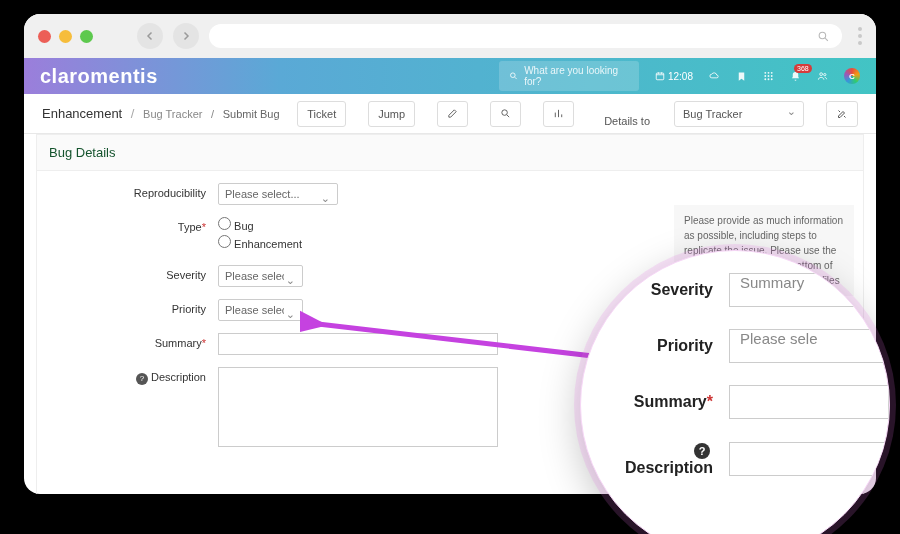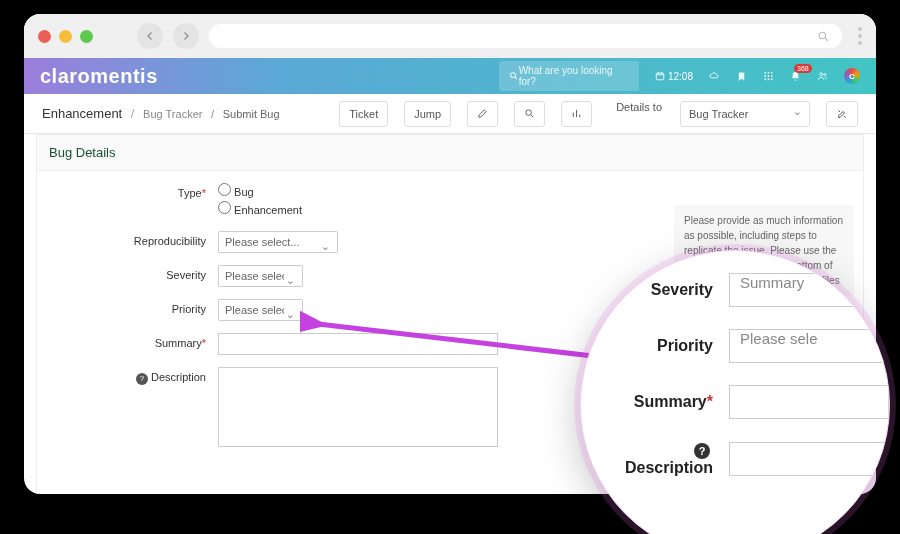--- a/index.html
+++ b/index.html
@@ -9,30 +9,30 @@
   .dots{display:flex;gap:8px}
   .dot{width:13px;height:13px;border-radius:50%}
   .nav-btn{width:26px;height:26px;border-radius:50%;background:#e4e4e4;display:flex;align-items:center;justify-content:center;color:#9a9a9a;font-size:14px}
   .url{flex:1;height:24px;background:#fff;border-radius:14px;display:flex;align-items:center;justify-content:flex-end;padding:0 12px}
   .url .mag{color:#b8b8b8}
   .kebab{display:flex;flex-direction:column;gap:3px;margin-left:6px}
   .kebab span{width:4px;height:4px;border-radius:50%;background:#c9c9c9}
   .brand-bar{height:36px;background:linear-gradient(90deg,#9b7edb 0%,#5aa9d6 30%,#42c4c4 100%);display:flex;align-items:center;padding:0 16px;color:#fff}
   .brand{font-size:20px;font-weight:700;letter-spacing:.5px}
   .brand-right{margin-left:auto;display:flex;align-items:center;gap:16px}
-  .search-pill{background:rgba(255,255,255,.18);border-radius:3px;padding:4px 10px;display:flex;align-items:center;font-size:10px;color:rgba(255,255,255,.85);width:140px}
+  .search-pill{background:rgba(255,255,255,.18);border-radius:3px;padding:4px 10px;display:flex;align-items:center;gap:6px;font-size:10px;color:rgba(255,255,255,.85);width:140px}
   .time-pill{display:flex;gap:3px;font-size:10px}
   .hicon{width:11px;height:11px;display:inline-flex;align-items:center;justify-content:center;color:rgba(255,255,255,.9);position:relative}
   .badge{position:absolute;top:-7px;left:4px;background:#d63b3b;color:#fff;font-size:7px;border-radius:7px;padding:0 3px;line-height:9px}
   .avatar{width:16px;height:16px;border-radius:50%;background:conic-gradient(#e74c3c,#f39c12,#2ecc71,#3498db,#9b59b6,#e74c3c);display:flex;align-items:center;justify-content:center;font-size:8px;font-weight:bold}
   .crumb-bar{height:40px;background:#fff;border-bottom:1px solid #e8e8e8;display:flex;align-items:center;padding:0 18px}
   .crumb{font-size:13px;color:#333}
   .crumb .sep{color:#aaa;margin:0 5px}
   .crumb .muted{color:#888;font-size:11px}
-  .crumb-tools{margin-left:auto;display:flex;align-items:flex-start;gap:16px}
+  .crumb-tools{margin-left:auto;display:flex;align-items:flex-end;gap:22px}
   .tbtn{border:1px solid #ddd;background:#fff;height:26px;padding:0 9px;font-size:11px;color:#555;border-radius:3px;display:flex;align-items:center;justify-content:center;min-width:26px}
   .switch-label{font-size:11px;color:#555;margin:0 2px 0 8px}
   .switch-sel{border:1px solid #ddd;height:26px;padding:0 22px 0 8px;font-size:11px;color:#555;border-radius:3px;background:#fff;appearance:none;position:relative;width:130px}
   .sel-wrap{position:relative}
   .sel-wrap::after{content:"⌄";position:absolute;right:8px;top:4px;color:#888;font-size:11px;pointer-events:none}
   .req-note{padding:8px 18px;font-size:11px;color:#c33}
   .panel{margin:0 12px;border:1px solid #eee}
   .panel-head{padding:10px 12px;font-size:13px;color:#14532d;border-bottom:1px solid #eee;background:#fafafa}
   .panel-body{padding:12px 16px 40px}
   .frow{display:flex;align-items:flex-start;margin-bottom:12px}
@@ -188,29 +188,29 @@
         </div>
     </div>
   </div>
 
 
   <div class="panel">
     <div class="panel-head">Bug Details</div>
     <div class="side-tip">Please provide as much information as possible, including steps to replicate the issue. Please use the file upload facility at the bottom of the form to attach any relevant files</div>
     <div class="panel-body">
       <div class="frow">
+        <div class="flabel">Reproducibility</div>
+        <div class="fctrl"><span class="sel-wrap"><select class="sel sel-w1"><option>Please select...</option></select></span></div>
+      </div>
+      <div class="frow">
         <div class="flabel"><span>Type</span><span class="ast">*</span></div>
         <div class="fctrl">
           <label><input type="radio" name="t" style=""> <span>Bug</span></label>
           <label><input type="radio" name="t" style=""> <span>Enhancement</span></label>
         </div>
-      </div>
-      <div class="frow">
-        <div class="flabel">Reproducibility</div>
-        <div class="fctrl"><span class="sel-wrap"><select class="sel sel-w1"><option>Please select...</option></select></span></div>
       </div>
       <div class="frow">
         <div class="flabel">Severity</div>
         <div class="fctrl"><span class="sel-wrap"><select class="sel sel-w2"><option>Please select...</option></select></span></div>
       </div>
       <div class="frow">
         <div class="flabel">Priority</div>
         <div class="fctrl"><span class="sel-wrap"><select class="sel sel-w2"><option>Please select...</option></select></span></div>
       </div>
       <div class="frow">

